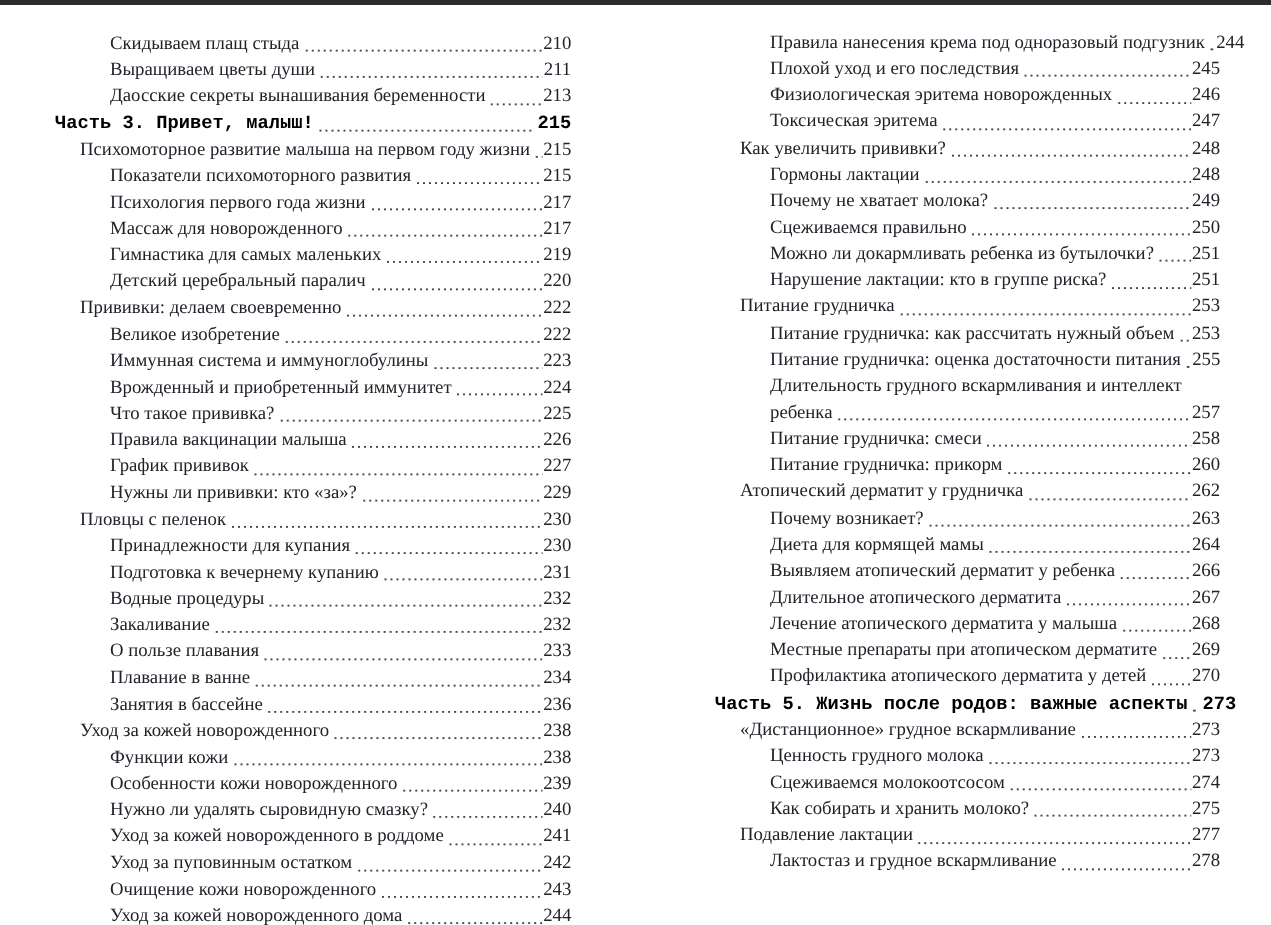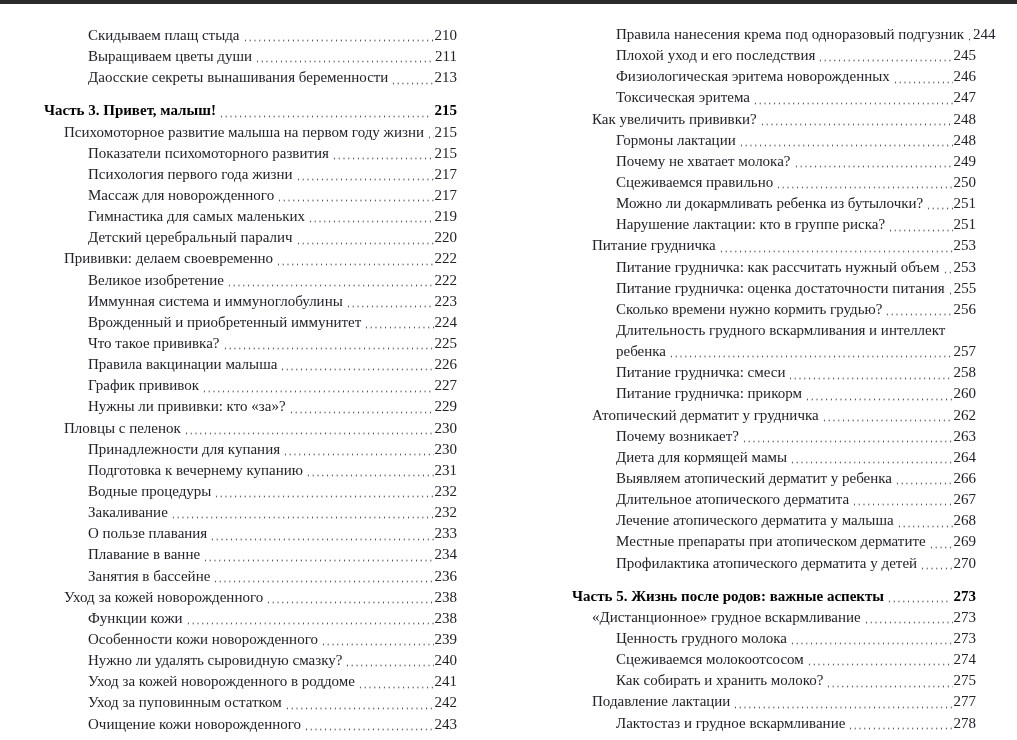--- a/index.html
+++ b/index.html
@@ -16,21 +16,21 @@
     background:var(--topbar,#2b2b2b);
   }
   .col{position:absolute;top:16px;}
   .col-left{left:44px;width:413px;padding-top:9px;}
   .col-right{left:572px;width:404px;padding-top:8px;}
   .row{
     display:flex;align-items:baseline;
     height:21.15px;line-height:21.15px;
     font-size:15px;
   }
-  .row.gap{margin-top:12px;}
+  .row.gap{margin-top:0;font-family:Liberation Mono, monospace;}
   .row.bold{font-weight:bold;color:var(--heading,#000000);}
   .lvl0{padding-left:0;}
   .lvl1{padding-left:20px;}
   .lvl2{padding-left:44px;}
   .t{white-space:nowrap;flex:0 0 auto;}
   .dots{
     flex:1 1 auto;min-width:5px;align-self:stretch;
     margin:0 1px 0 3px;
     background-image:radial-gradient(circle closest-side,var(--dots,#45454c) 60%,transparent 70%);
     background-size:4.8px 2.6px;
@@ -278,25 +278,20 @@
         <span class="t">Питание грудничка: как рассчитать нужный объем </span>
         <span class="dots"></span>
         <span class="pg">253</span>
       </div>
       <div class="row lvl2">
         <span class="t">Питание грудничка: оценка достаточности питания</span>
         <span class="dots"></span>
         <span class="pg">255</span>
       </div>
       <div class="row lvl2">
-        <span class="t">Сколько времени нужно кормить грудью?</span>
-        <span class="dots"></span>
-        <span class="pg">256</span>
-      </div>
-      <div class="row lvl2">
         <span class="t">Длительность грудного вскармливания и интеллект</span>
         <span class="nodots"></span>
       </div>
       <div class="row lvl2">
         <span class="t">ребенка</span>
         <span class="dots"></span>
         <span class="pg">257</span>
       </div>
       <div class="row lvl2">
         <span class="t">Питание грудничка: смеси </span>

